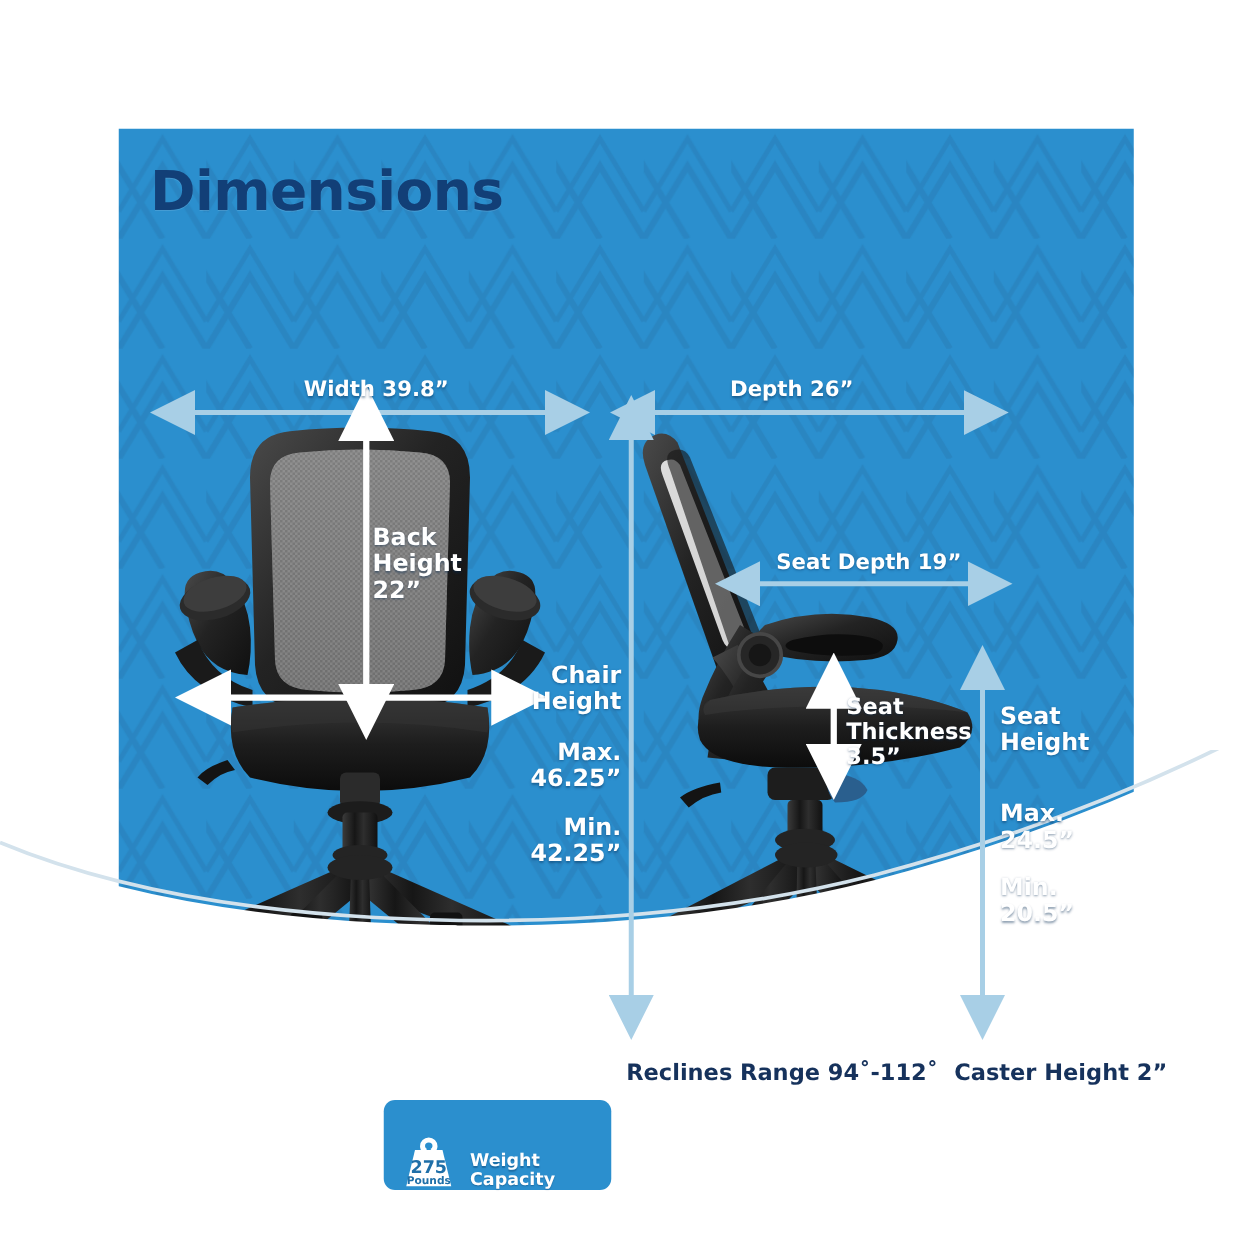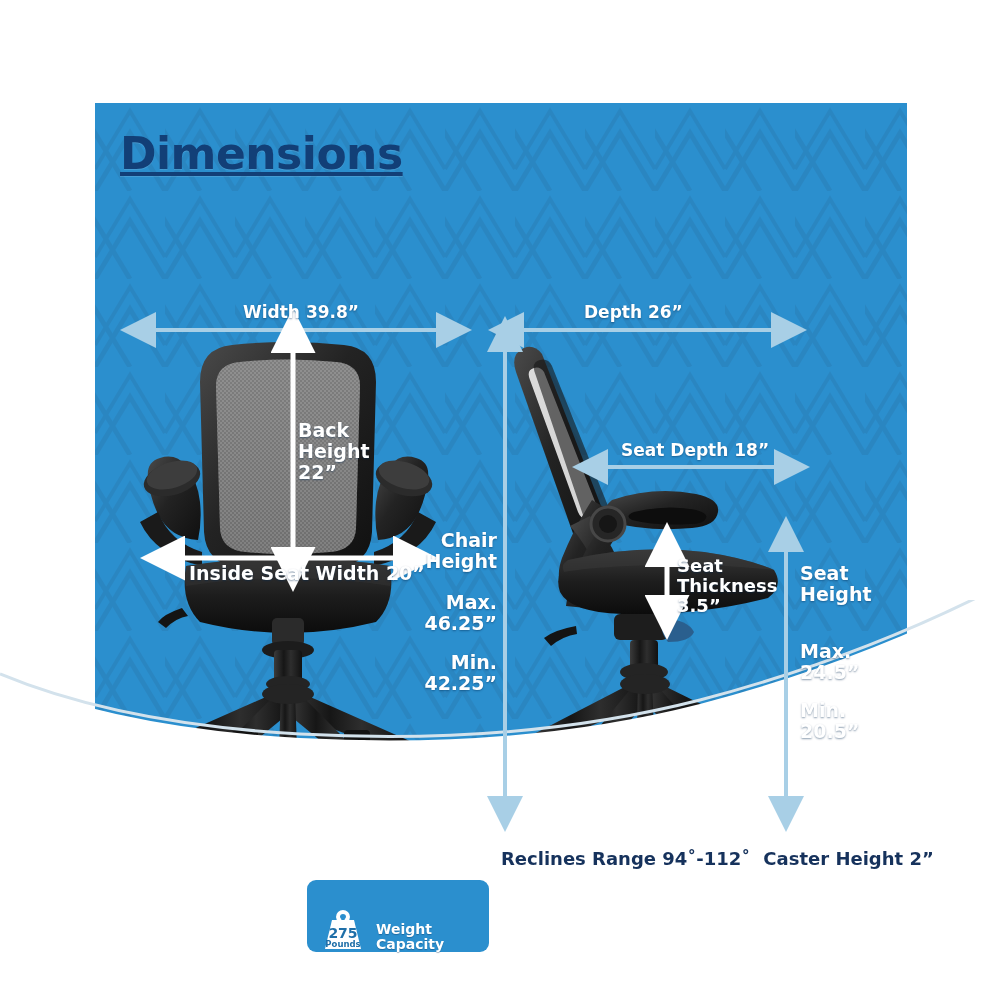--- a/index.html
+++ b/index.html
@@ -31,21 +31,20 @@
     pointer-events:none;
   }
 
   
   .title{
     position:absolute;left:120px;top:128px;
     font-size:44px;font-weight:bold;color:#123f77;
     letter-spacing:-.5px;
     font-family:"DejaVu Sans", sans-serif;
     text-shadow:0 1px 0 rgba(255,255,255,.12);
-    text-decoration:underline;
   }
 
   
   .meas{
     position:absolute;
     color:#ffffff;font-weight:bold;
     font-family:"DejaVu Sans", sans-serif;
     text-shadow:0 1px 2px rgba(0,40,80,.45);
     white-space:pre-line;
     line-height:1.12;
@@ -302,22 +301,21 @@
     </g>
   </svg>
 
   <div class="title">Dimensions</div>
 
   <div class="meas m-width">Width 39.8”</div>
   <div class="meas m-depth">Depth 26”</div>
   <div class="meas m-backheight">Back
 Height
 22”</div>
-  <div class="meas m-insideseat">Inside Seat Width 20”</div>
-  <div class="meas m-seatdepth">Seat Depth 18”</div>
+  <div class="meas m-seatdepth">Seat Depth 19”</div>
   <div class="meas m-seatthick">Seat
 Thickness
 3.5”</div>
 
   <div class="meas m-chairheight">Chair
 Height</div>
   <div class="meas m-chair-max">Max.
 46.25”</div>
   <div class="meas m-chair-min">Min.
 42.25”</div>

